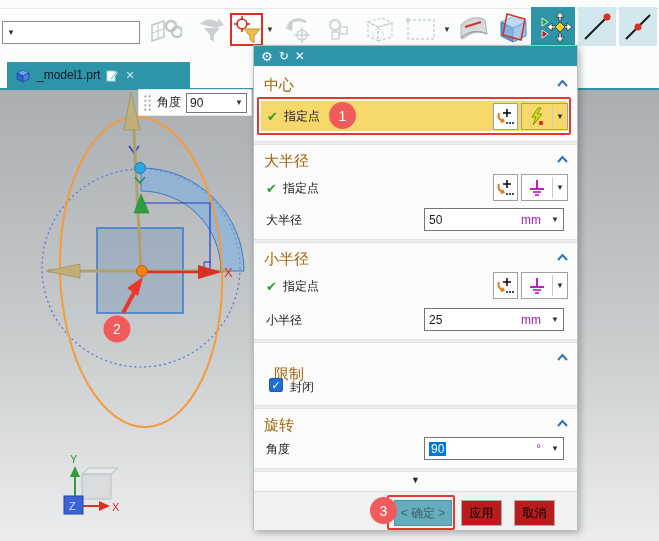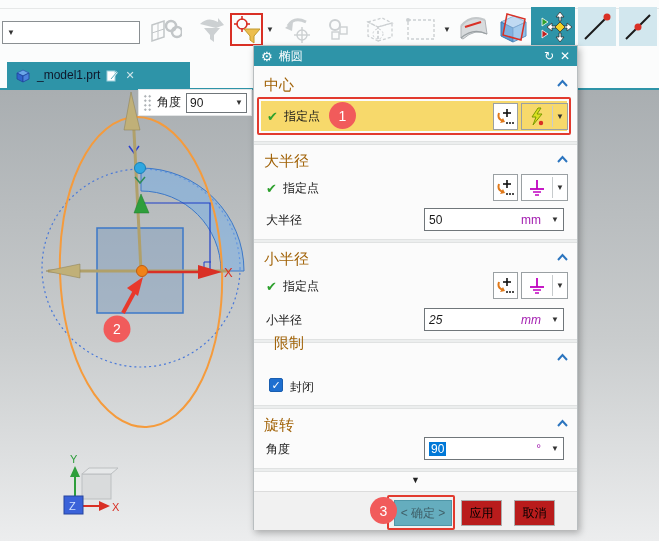--- a/index.html
+++ b/index.html
@@ -282,21 +282,20 @@
     <span class="lbl">角度</span>
     <div class="angle-field">
       <span class="val">90</span>
       <span class="caret">▼</span>
     </div>
   </div>
 
   <div class="dialog">
     <div class="dlg-header">
       <span class="gear">⚙</span>
-      <span class="t">椭圆</span>
       <span class="hbtn">↻</span>
       <span class="hbtn">✕</span>
     </div>
 
     <span class="sec-label" style="top:30px;">中心</span>
     <svg class="chev" style="top:33px;">
         <polyline points="1,7 5.5,2 10,7" fill="none" stroke="#2c75bf" stroke-width="2"></polyline>
       </svg>
 
     <div class="hl-bg"></div>
@@ -391,28 +390,28 @@
           <line x1="9" y1="1" x2="9" y2="10" stroke="#c000c0" stroke-width="1.8"></line>
           <line x1="2" y1="10" x2="16" y2="10" stroke="#c000c0" stroke-width="1.8"></line>
           <line x1="5" y1="13" x2="13" y2="13" stroke="#c000c0" stroke-width="1.5"></line>
           <line x1="7" y1="16" x2="11" y2="16" stroke="#c000c0" stroke-width="1.5"></line>
         </svg>
       </span>
       <span class="sepv"></span>
       <span class="cv caret">▼</span>
     </div>
     <span class="row-label" style="top:266px;">小半径</span>
-    <div class="nxfield" style="top:262px;font-style:italic;">
+    <div class="nxfield" style="top:262px;">
       <span class="val">25</span>
       <span class="unit">mm</span>
       <span class="caret">▼</span>
     </div>
     <div class="sep" style="top:293px;"></div>
 
-    <span class="sec-label" style="top:288px;padding-left:10px;">限制</span>
+    <span class="sec-label" style="top:319px;padding-left:10px;">限制</span>
     <svg class="chev" style="top:307px;">
         <polyline points="1,7 5.5,2 10,7" fill="none" stroke="#2c75bf" stroke-width="2"></polyline>
       </svg>
     <div class="cbx" style="top:332px;">✓</div>
     <span class="row-label" style="left:36px;top:333px;">封闭</span>
     <div class="sep" style="top:359px;"></div>
 
     <span class="sec-label" style="top:370px;">旋转</span>
     <svg class="chev" style="top:373px;">
         <polyline points="1,7 5.5,2 10,7" fill="none" stroke="#2c75bf" stroke-width="2"></polyline>

